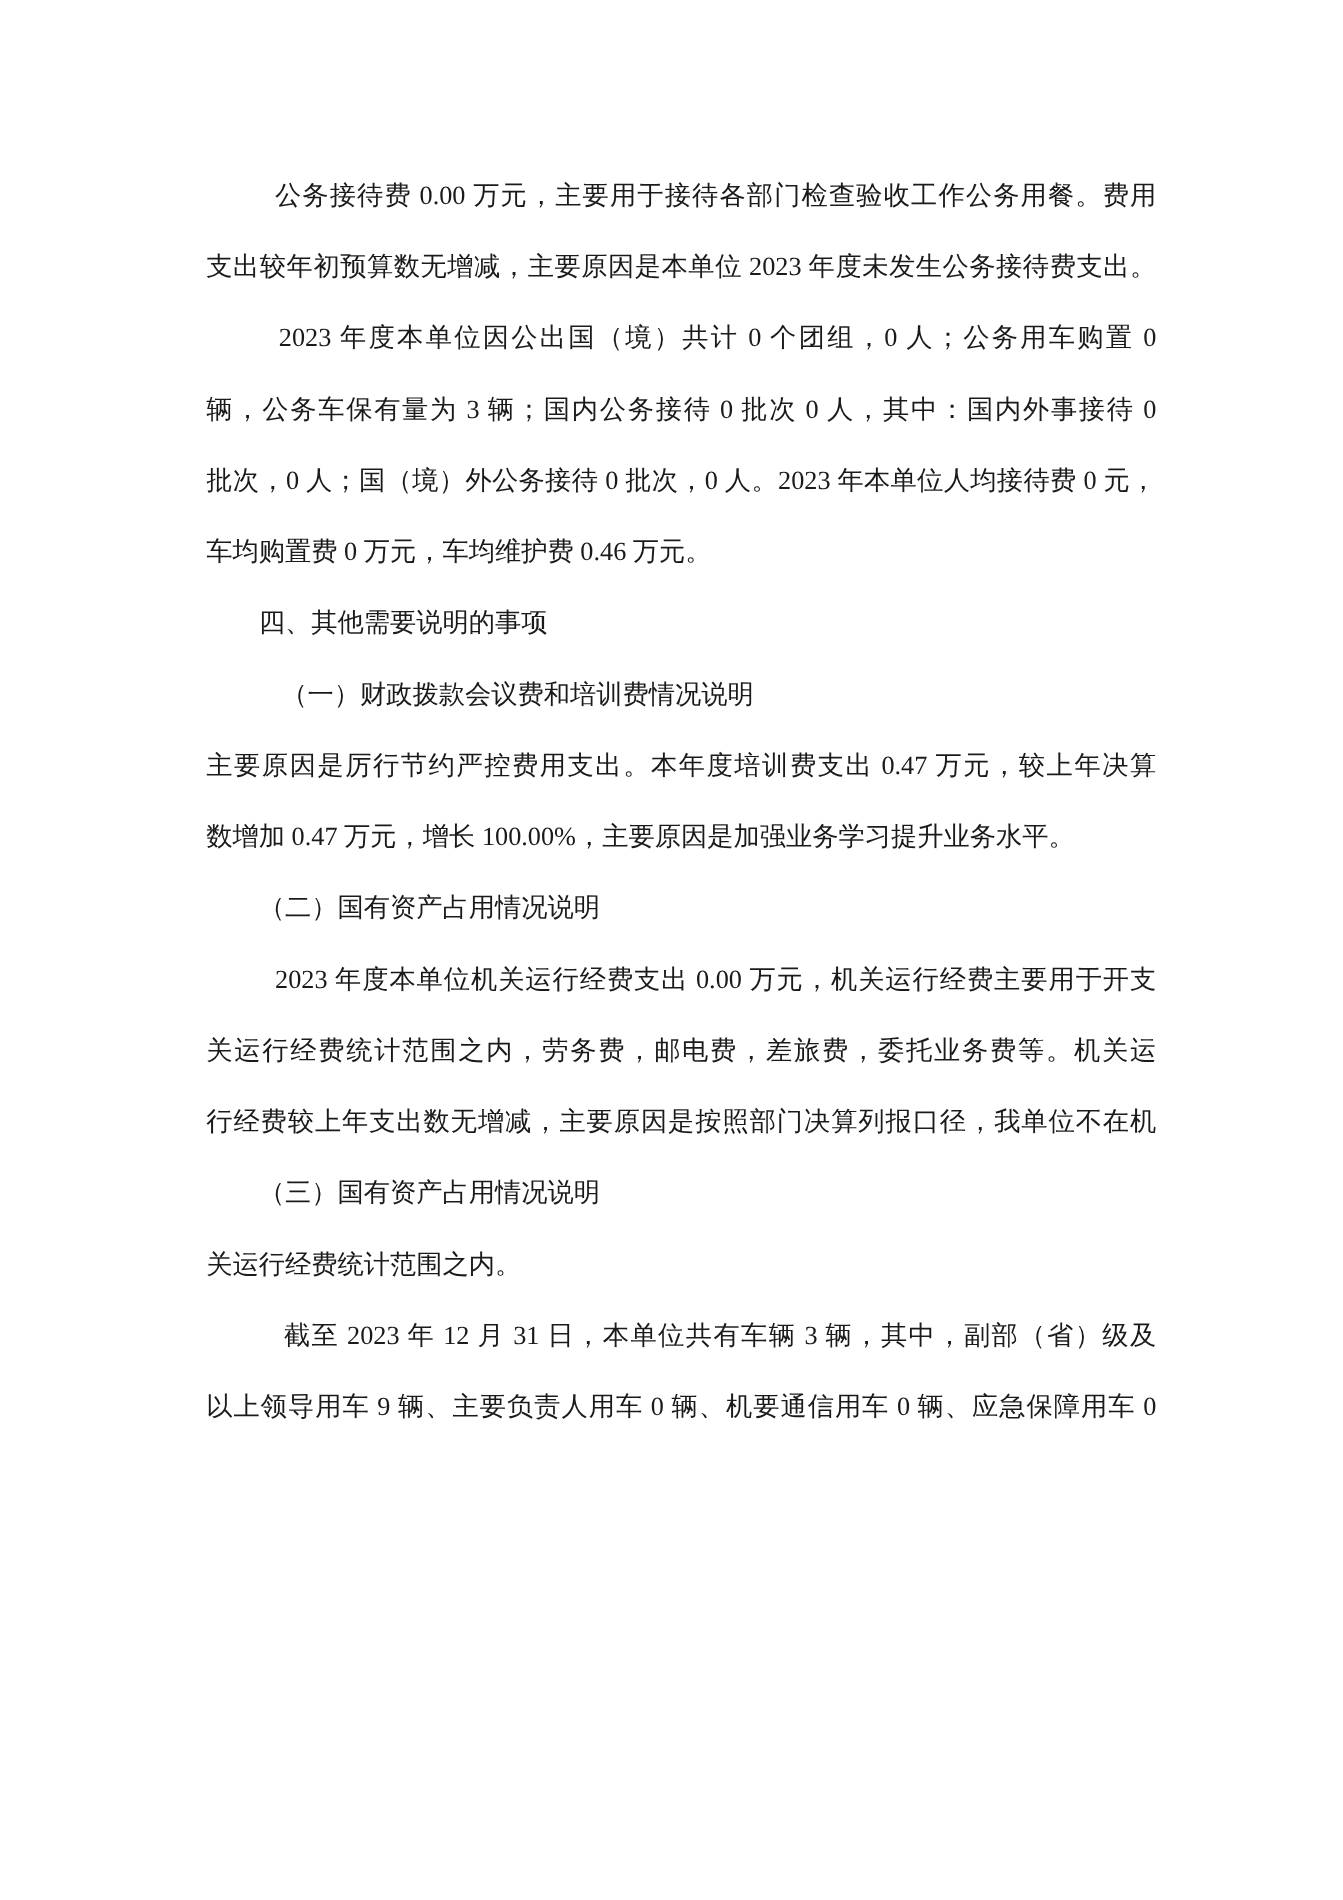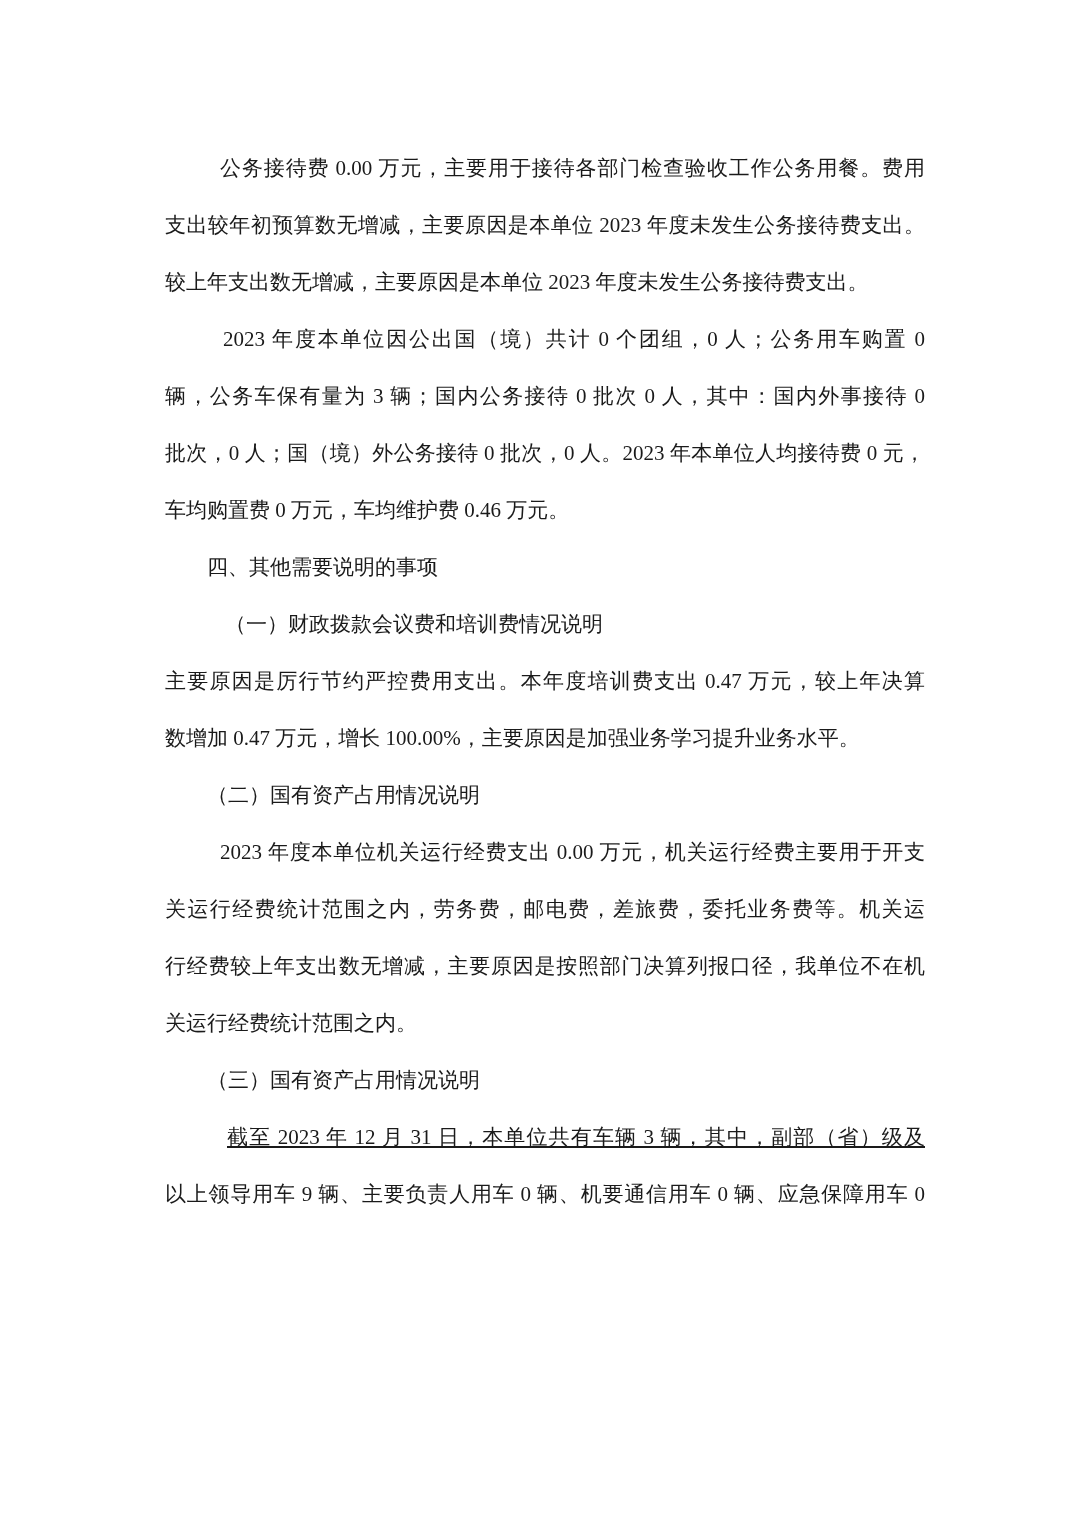--- a/index.html
+++ b/index.html
@@ -14,21 +14,21 @@
     position: relative;
     width: 1074px;
     height: 1520px;
     background: #ffffff;
     overflow: hidden;
   }
 
   .text-block {
     position: absolute;
     left: 165px;
-    top: 140px;
+    top: 128px;
     width: 760px;
     font-family: "Liberation Serif", "DejaVu Serif", serif;
     font-size: 21px;
     line-height: 57px;
     color: #1a1a1a;
     font-weight: 400;
   }
 
   .doc-line {
     width: 100%;
@@ -50,31 +50,30 @@
     white-space: nowrap;
   }
 </style>
 </head>
 <body>
 
 <div class="page">
   <div class="text-block" id="text-block" style="color: rgb(26, 26, 26);">
       <div class="doc-line justified" style="text-indent: 55px;">公务接待费 0.00 万元，主要用于接待各部门检查验收工作公务用餐。费用</div>
       <div class="doc-line justified" style="text-indent: 0px;">支出较年初预算数无增减，主要原因是本单位 2023 年度未发生公务接待费支出。</div>
-      <div class="doc-line left" style="text-indent: 0px;">较上年支出数无增减，主要原因是本单位 2023 年度未发生公务接待费支出。</div>
       <div class="doc-line justified" style="text-indent: 58px;">2023 年度本单位因公出国（境）共计 0 个团组，0 人；公务用车购置 0</div>
       <div class="doc-line justified" style="text-indent: 0px;">辆，公务车保有量为 3 辆；国内公务接待 0 批次 0 人，其中：国内外事接待 0</div>
       <div class="doc-line justified" style="text-indent: 0px;">批次，0 人；国（境）外公务接待 0 批次，0 人。2023 年本单位人均接待费 0 元，</div>
       <div class="doc-line left" style="text-indent: 0px; text-align: center;">车均购置费 0 万元，车均维护费 0.46 万元。</div>
       <div class="doc-line left" style="text-indent: 42px;">四、其他需要说明的事项</div>
       <div class="doc-line left" style="text-indent: 60px;">（一）财政拨款会议费和培训费情况说明</div>
       <div class="doc-line justified" style="text-indent: 0px;">主要原因是厉行节约严控费用支出。本年度培训费支出 0.47 万元，较上年决算</div>
       <div class="doc-line left" style="text-indent: 0px;">数增加 0.47 万元，增长 100.00%，主要原因是加强业务学习提升业务水平。</div>
       <div class="doc-line left" style="text-indent: 42px;">（二）国有资产占用情况说明</div>
       <div class="doc-line justified" style="text-indent: 55px;">2023 年度本单位机关运行经费支出 0.00 万元，机关运行经费主要用于开支</div>
       <div class="doc-line justified" style="text-indent: 0px;">关运行经费统计范围之内，劳务费，邮电费，差旅费，委托业务费等。机关运</div>
       <div class="doc-line justified" style="text-indent: 0px;">行经费较上年支出数无增减，主要原因是按照部门决算列报口径，我单位不在机</div>
+      <div class="doc-line left" style="text-indent: 42px;">（三）国有资产占用情况说明</div>
       <div class="doc-line left" style="text-indent: 0px;">关运行经费统计范围之内。</div>
-      <div class="doc-line left" style="text-indent: 42px;">（三）国有资产占用情况说明</div>
-      <div class="doc-line justified" style="text-indent: 62px; text-decoration: underline;">截至 2023 年 12 月 31 日，本单位共有车辆 3 辆，其中，副部（省）级及</div>
+      <div class="doc-line justified" style="text-indent: 62px;">截至 2023 年 12 月 31 日，本单位共有车辆 3 辆，其中，副部（省）级及</div>
       <div class="doc-line justified" style="text-indent: 0px;">以上领导用车 9 辆、主要负责人用车 0 辆、机要通信用车 0 辆、应急保障用车 0</div>
     </div>
 </div>
 
 </body></html>

